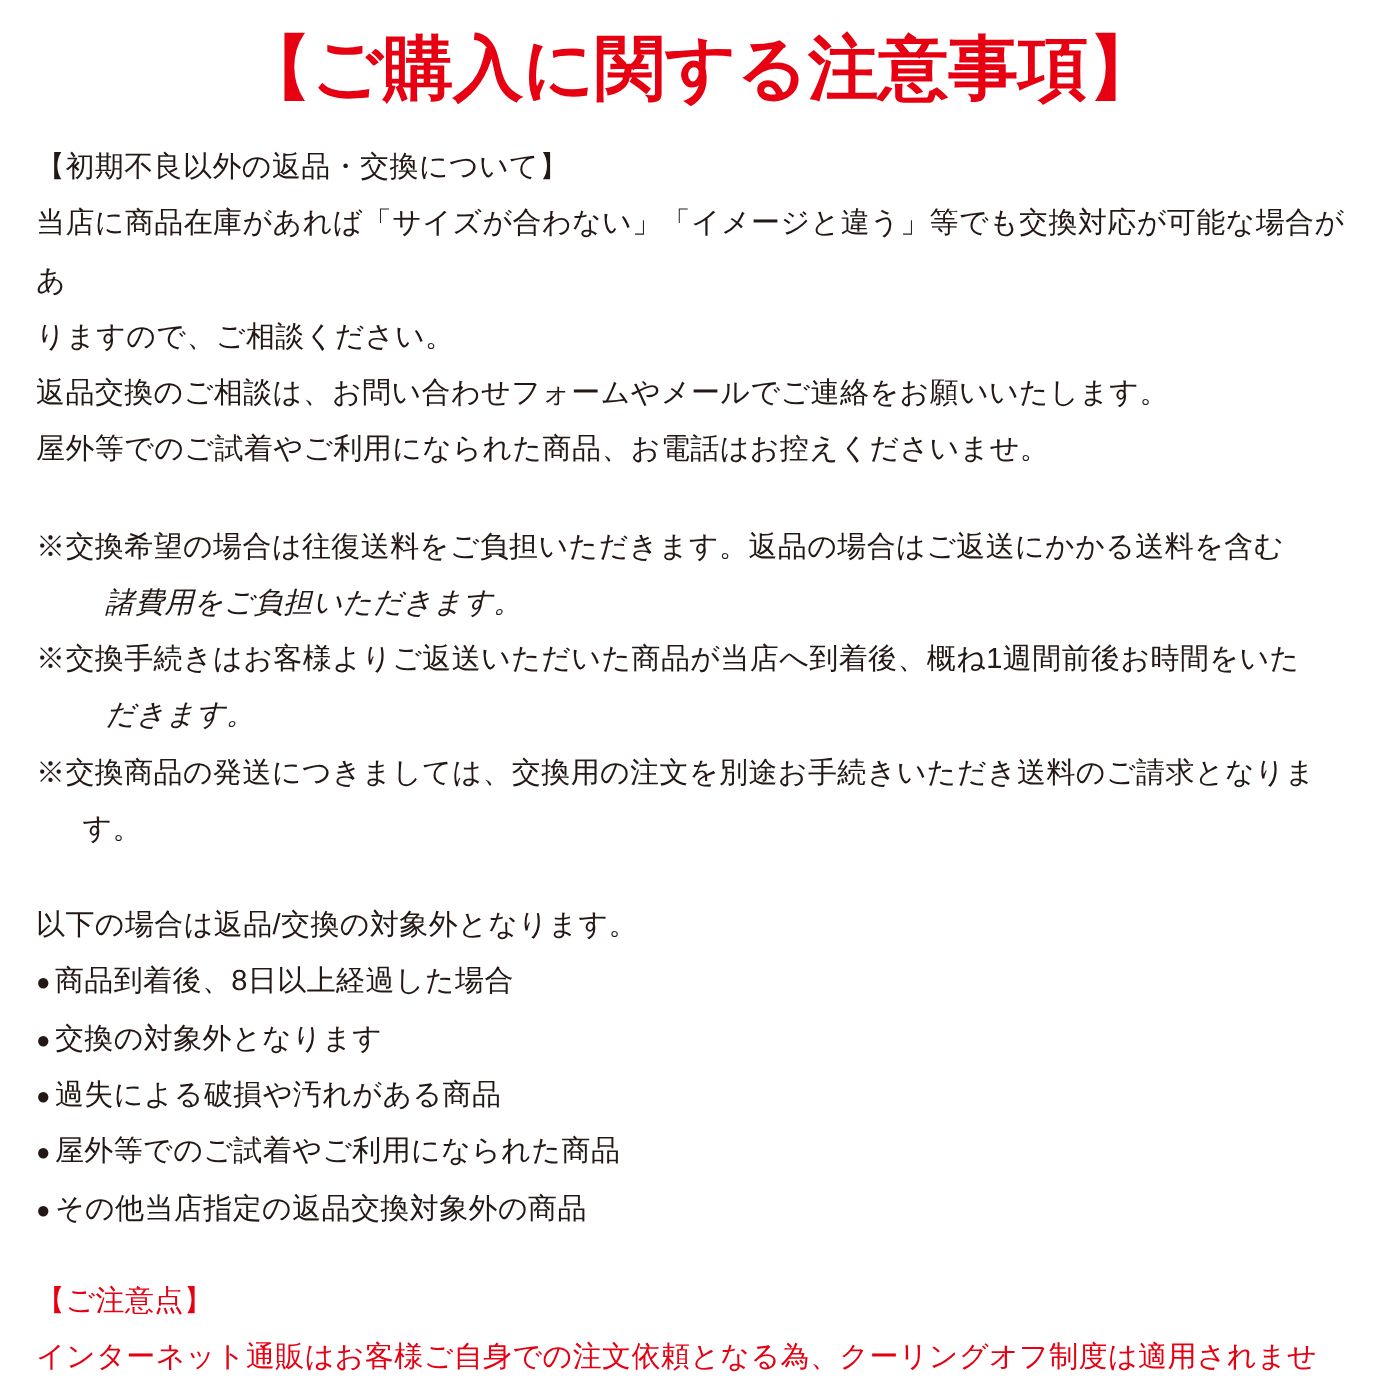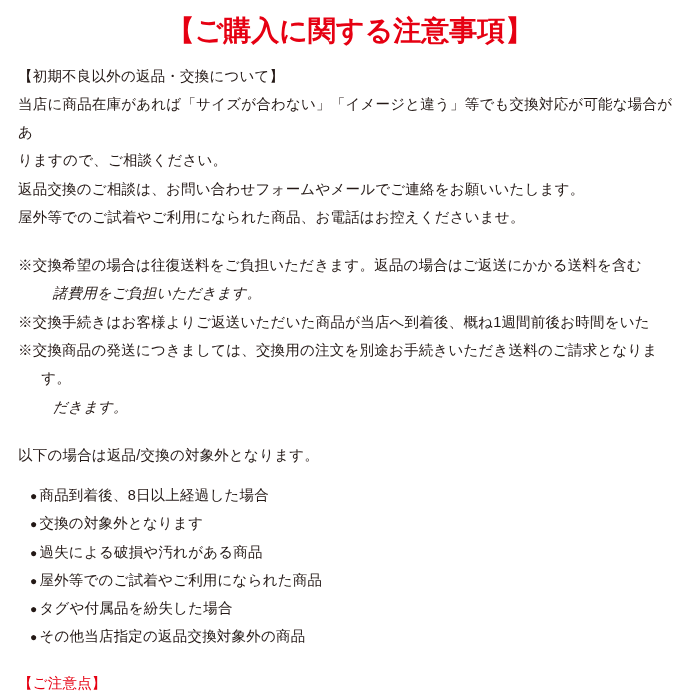--- a/index.html
+++ b/index.html
@@ -17,21 +17,21 @@
   .page {
     width: 700px;
     height: 700px;
     box-sizing: border-box;
     padding: 10px 18px 0 18px;
     position: relative;
   }
   .title {
     text-align: center;
     color: #e60012;
-    font-size: 28px;
+    font-size: 35px;
     font-weight: bold;
     line-height: 1.2;
     letter-spacing: 0px;
     margin: 4px 0 14px 0;
     white-space: nowrap;
   }
   .body-text {
     font-size: 14.5px;
     line-height: 1.95;
     color: #231815;
@@ -47,21 +47,21 @@
     display: block;
     padding-left: 1.6em;
     text-indent: -1.6em;
   }
   .cont {
     display: block;
     padding-left: 2.4em;
     font-style: italic;
   }
   .bullet-list {
-    margin: 12px;
+    margin: 0;
     padding: 0;
     list-style: none;
   }
   .bullet-list li {
     padding-left: 1.2em;
     text-indent: -1.2em;
   }
   .dot::before {
     content: "\25CF";
     font-size: 12px;
@@ -90,34 +90,33 @@
       <p class="para">返品交換のご相談は、お問い合わせフォームやメールでご連絡をお願いいたします。</p>
       <p class="para">屋外等でのご試着やご利用になられた商品、お電話はお控えくださいませ。</p>
     </div>
 
     <div class="block-gap"></div>
 
     <div>
       <p class="para indent-1">※交換希望の場合は往復送料をご負担いただきます。返品の場合はご返送にかかる送料を含む</p>
       <p class="para cont">諸費用をご負担いただきます。</p>
       <p class="para indent-1">※交換手続きはお客様よりご返送いただいた商品が当店へ到着後、概ね1週間前後お時間をいた</p>
+      <p class="para cont">だきます。</p>
       <p class="para indent-1">※交換商品の発送につきましては、交換用の注文を別途お手続きいただき送料のご請求となります。</p>
-      <p class="para cont">だきます。</p>
     </div>
 
     <div class="block-gap"></div>
 
     <div>
       <p class="para">以下の場合は返品/交換の対象外となります。</p>
       <ul class="bullet-list">
         <li><span class="dot"></span><span>商品到着後、8日以上経過した場合</span></li>
         <li><span class="dot"></span><span>交換の対象外となります</span></li>
         <li><span class="dot"></span><span>過失による破損や汚れがある商品</span></li>
         <li><span class="dot"></span><span>屋外等でのご試着やご利用になられた商品</span></li>
-        <li><span class="dot"></span><span>タグや付属品を紛失した場合</span></li>
         <li><span class="dot"></span><span>その他当店指定の返品交換対象外の商品</span></li>
       </ul>
     </div>
 
     <div class="notice-block red">
       <p class="para">【ご注意点】</p>
       <p class="para">インターネット通販はお客様ご自身での注文依頼となる為、クーリングオフ制度は適用されません。</p>
 
     </div>
 

